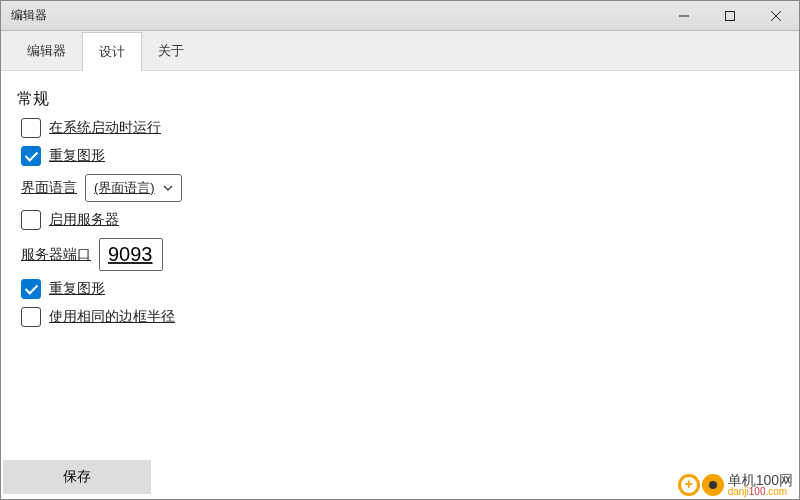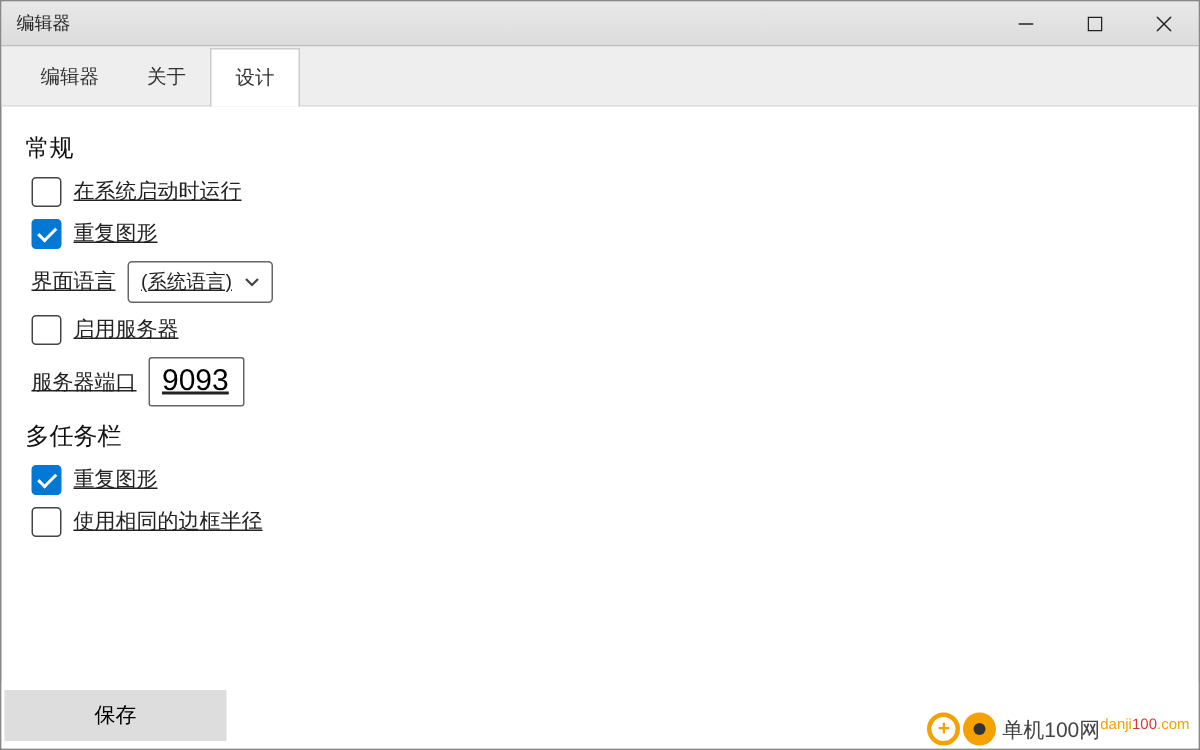--- a/index.html
+++ b/index.html
@@ -23,21 +23,21 @@
 .chevron { width: 10px; height: 10px; }
 .textinput { border: 1px solid #666; border-radius: 2px; padding: 4px 8px; font-size: 20px; width: 64px; background: #fff; }
 .footer { position: absolute; bottom: 0; left: 0; right: 0; height: 44px; background: #fff; display: flex; align-items: center; padding-left: 2px; }
 .save-btn { background: #ddd; border: none; padding: 8px 60px; font-size: 14px; cursor: pointer; }
 .watermark { position: absolute; right: 6px; bottom: 2px; display: flex; align-items: center; gap: 4px; font-size: 11px; }
 .watermark .logo { display: flex; gap: 2px; }
 .watermark .c1 { width: 22px; height: 22px; border: 3px solid #f5a100; border-radius: 50%; position: relative; }
 .watermark .c1::before { content: "+"; position: absolute; left: 4px; top: -1px; color: #f5a100; font-weight: bold; font-size: 14px; }
 .watermark .c2 { width: 22px; height: 22px; background: #f5a100; border-radius: 50%; position: relative; }
 .watermark .c2::after { content: ""; position: absolute; width: 8px; height: 8px; background: #333; border-radius: 50%; top: 7px; left: 7px; }
-.watermark .txt { display: flex; flex-direction: row; line-height: 1; }
+.watermark .txt { display: flex; flex-direction: column; line-height: 1; }
 .watermark .t1 { color: #444; font-size: 14px; font-weight: 500; }
 .watermark .t2 { color: #f5a100; font-size: 10px; }
 .watermark .t2 b { color: #d33; font-weight: normal; }
 </style>
 </head>
 <body>
 
 <div class="titlebar">
   <span>编辑器</span>
   <div class="spacer"></div>
@@ -54,54 +54,53 @@
   <div class="btn">
       <svg width="10" height="10">
         <line x1="0" y1="0" x2="10" y2="10"></line>
         <line x1="10" y1="0" x2="0" y2="10"></line>
       </svg>
     </div>
 </div>
 
 <div class="tabstrip">
   <div class="tab">编辑器</div>
+  <div class="tab active">设计</div>
   <div class="tab">关于</div>
-  <div class="tab active">设计</div>
 </div>
 
 <div class="content">
   <div class="section-title">常规</div>
   <div class="row">
     <div class="checkbox"></div>
     <span>在系统启动时运行</span>
   </div>
   <div class="row">
     <div class="checkbox checked"></div>
     <span>重复图形</span>
   </div>
   <div class="row">
     <span>界面语言</span>
     <div class="select">
-      <span>(系统语言)</span>
+      <span>(界面语言)</span>
       <svg class="chevron" viewBox="0 0 10 10">
           <path d="M1 3 L5 7 L9 3" stroke="#444" stroke-width="1.5" fill="none"></path>
         </svg>
     </div>
   </div>
 
   <div class="row">
     <div class="checkbox"></div>
     <span>启用服务器</span>
   </div>
   <div class="row">
     <span>服务器端口</span>
     <input class="textinput" value="9093" style="">
   </div>
 
-  <div class="section-title">多任务栏</div>
   <div class="row">
     <div class="checkbox checked"></div>
     <span>重复图形</span>
   </div>
   <div class="row">
     <div class="checkbox"></div>
     <span>使用相同的边框半径</span>
   </div>
 </div>
 

